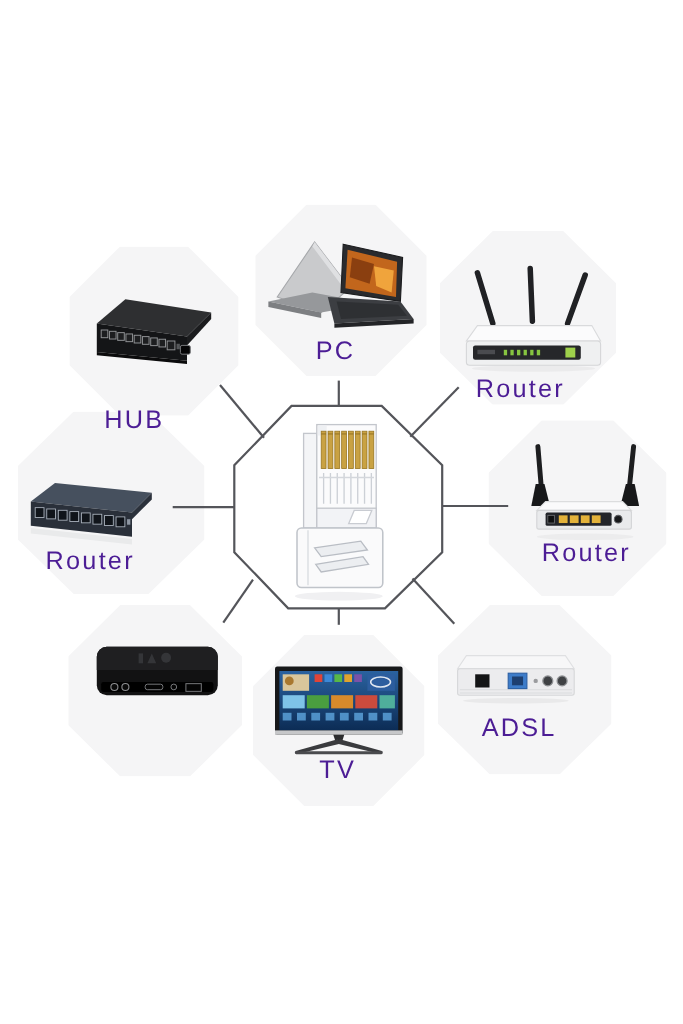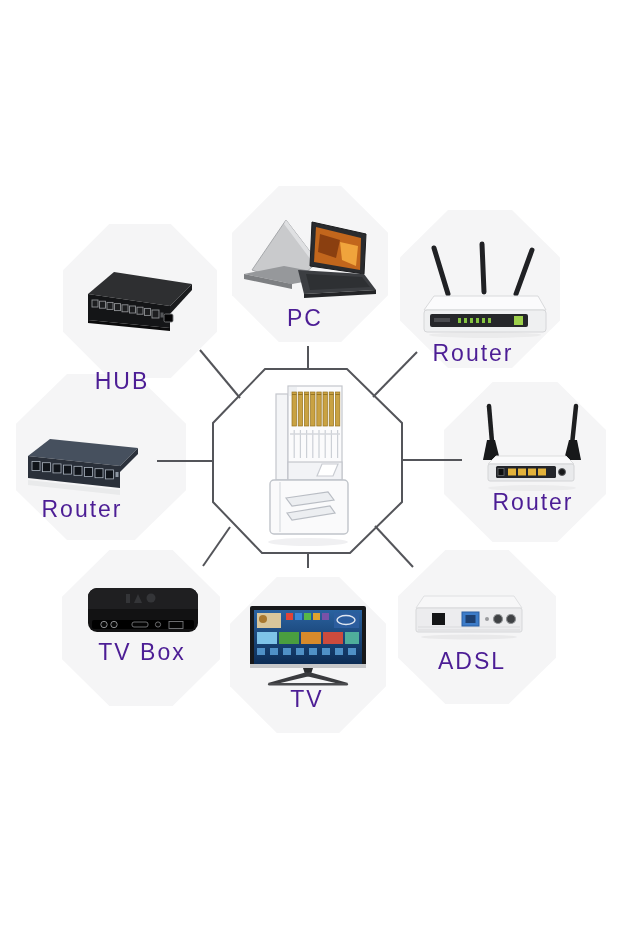--- a/index.html
+++ b/index.html
@@ -257,17 +257,16 @@
     <circle cx="79" cy="29" r="2" fill="#9a9b9e"></circle>
     <circle cx="90" cy="29" r="4.5" fill="#3f4144" stroke="#8e9093" stroke-width="1.2"></circle>
     <circle cx="103" cy="29" r="4.5" fill="#3f4144" stroke="#8e9093" stroke-width="1.2"></circle>
   </svg>
 
   <div class="label" style="left:122px;top:341px;margin-top:27px;">HUB</div>
   <div class="label" style="left:305px;top:305px;">PC</div>
   <div class="label" style="left:473px;top:340px;">Router</div>
   <div class="label" style="left:82px;top:496px;">Router</div>
   <div class="label" style="left:533px;top:489px;">Router</div>
-  <div class="label" style="left:142px;top:639px;">TV Box</div>
   <div class="label" style="left:307px;top:686px;">TV</div>
   <div class="label" style="left:472px;top:648px;text-align:center;">ADSL</div>
 
 </div>
 
 </body></html>

